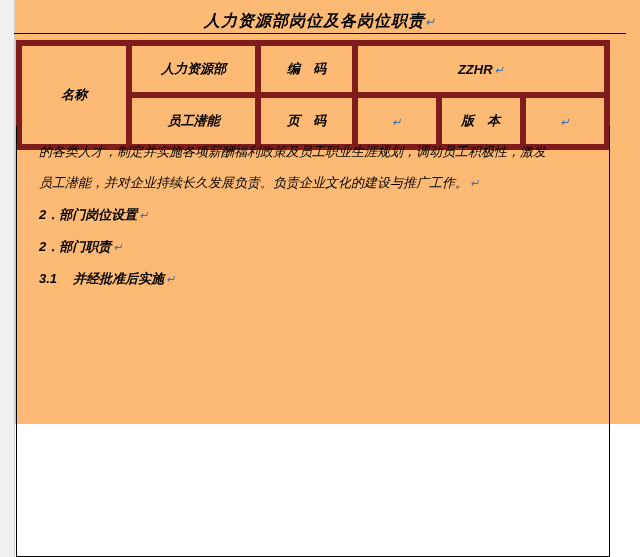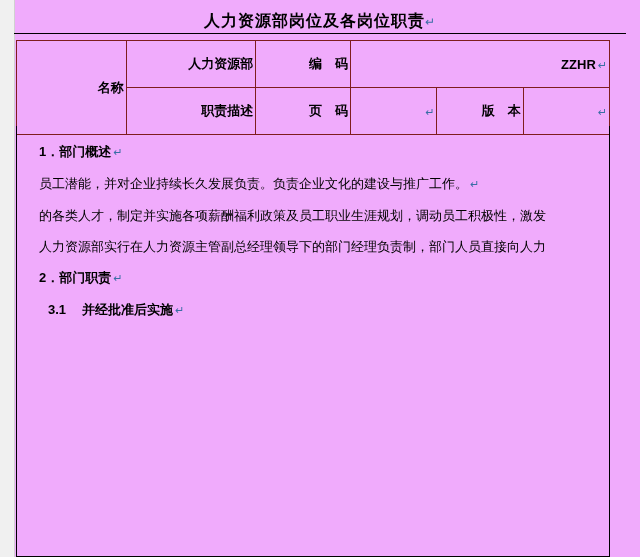--- a/index.html
+++ b/index.html
@@ -11,22 +11,23 @@
     width: 640px;
     height: 557px;
     font-family: "Liberation Sans", sans-serif;
     color: #000000;
     overflow: hidden;
   }
 
   .page {
     position: relative;
     width: 640px;
-    height: 557px;
-    background: #f0abfc;
+    height: 424px;
+    background: #fdba74;
+    font-style: italic;
   }
 
   
   .left-margin-strip {
     position: absolute;
     left: 0;
     top: 0;
     width: 14px;
     height: 557px;
     background: #f0f0f0;
@@ -64,23 +65,23 @@
   
   table.header-table {
     position: absolute;
     left: 16px;
     top: 40px;
     width: 594px;
     border-collapse: collapse;
     table-layout: fixed;
   }
   table.header-table td {
-    border: 1px solid #7f1d1d;
+    border: 6px solid #7f1d1d;
     height: 30px;
-    text-align: right;
+    text-align: center;
     vertical-align: middle;
     font-size: 13px;
     font-weight: bold;
     padding: 8px 2px;
   }
   td.cell-name { width: 84px; }
   td.cell-hr { width: 100px; }
   td.cell-codelabel { width: 72px; }
   td.cell-codeval { width: 205px; }
   td.cell-verlabel { width: 72px; }
@@ -117,21 +118,21 @@
     line-height: 31px;
     margin: 0;
     text-align: justify;
   }
   .para.heading {
     font-weight: bold;
   }
   .para.sub-heading {
     font-weight: bold;
   }
-  .subnum-sp { padding-right: 16px; margin-left: 9px; }
+  .subnum-sp { padding-right: 16px; }
 
   
 </style>
 </head>
 <body>
 
 <div class="page">
 
   <div class="left-margin-strip"></div>
 
@@ -152,55 +153,52 @@
       </td>
       <td class="cell-codelabel">
         <span>编　码</span>
       </td>
       <td class="cell-codeval" colspan="3">
         <span>ZZHR</span><span class="pilcrow">↵</span>
       </td>
     </tr>
     <tr>
       <td class="cell-hr">
-        <span>职责描述</span>
+        <span>员工潜能</span>
       </td>
       <td class="cell-codelabel">
         <span>页　码</span>
       </td>
       <td class="cell-codeval">
         <span class="pilcrow-only">↵</span>
       </td>
       <td class="cell-verlabel">
         <span>版　本</span>
       </td>
       <td class="cell-verval">
         <span class="pilcrow-only">↵</span>
       </td>
     </tr>
   </tbody>
     </table>
 
   <div class="body-area">
 
-    <p class="para heading">
-      <span>1．部门概述</span><span class="pilcrow">↵</span>
-    </p>
-
+
+    <p class="para">
+      <span>的各类人才，制定并实施各项薪酬福利政策及员工职业生涯规划，调动员工积极性，激发</span>
+    </p>
     <p class="para">
       <span>员工潜能，并对企业持续长久发展负责。负责企业文化的建设与推广工作。</span><span class="pilcrow">↵</span>
     </p>
-    <p class="para">
-      <span>的各类人才，制定并实施各项薪酬福利政策及员工职业生涯规划，调动员工积极性，激发</span>
-    </p>
-
-
-    <p class="para">
-      <span>人力资源部实行在人力资源主管副总经理领导下的部门经理负责制，部门人员直接向人力</span>
-    </p>
+
+    <p class="para heading">
+      <span>2．部门岗位设置</span><span class="pilcrow">↵</span>
+    </p>
+
 
     <p class="para heading">
       <span>2．部门职责</span><span class="pilcrow">↵</span>
     </p>
 
     <p class="para sub-heading">
       <span class="subnum-sp">3.1</span><span>并经批准后实施</span><span class="pilcrow">↵</span>
     </p>
 
 

